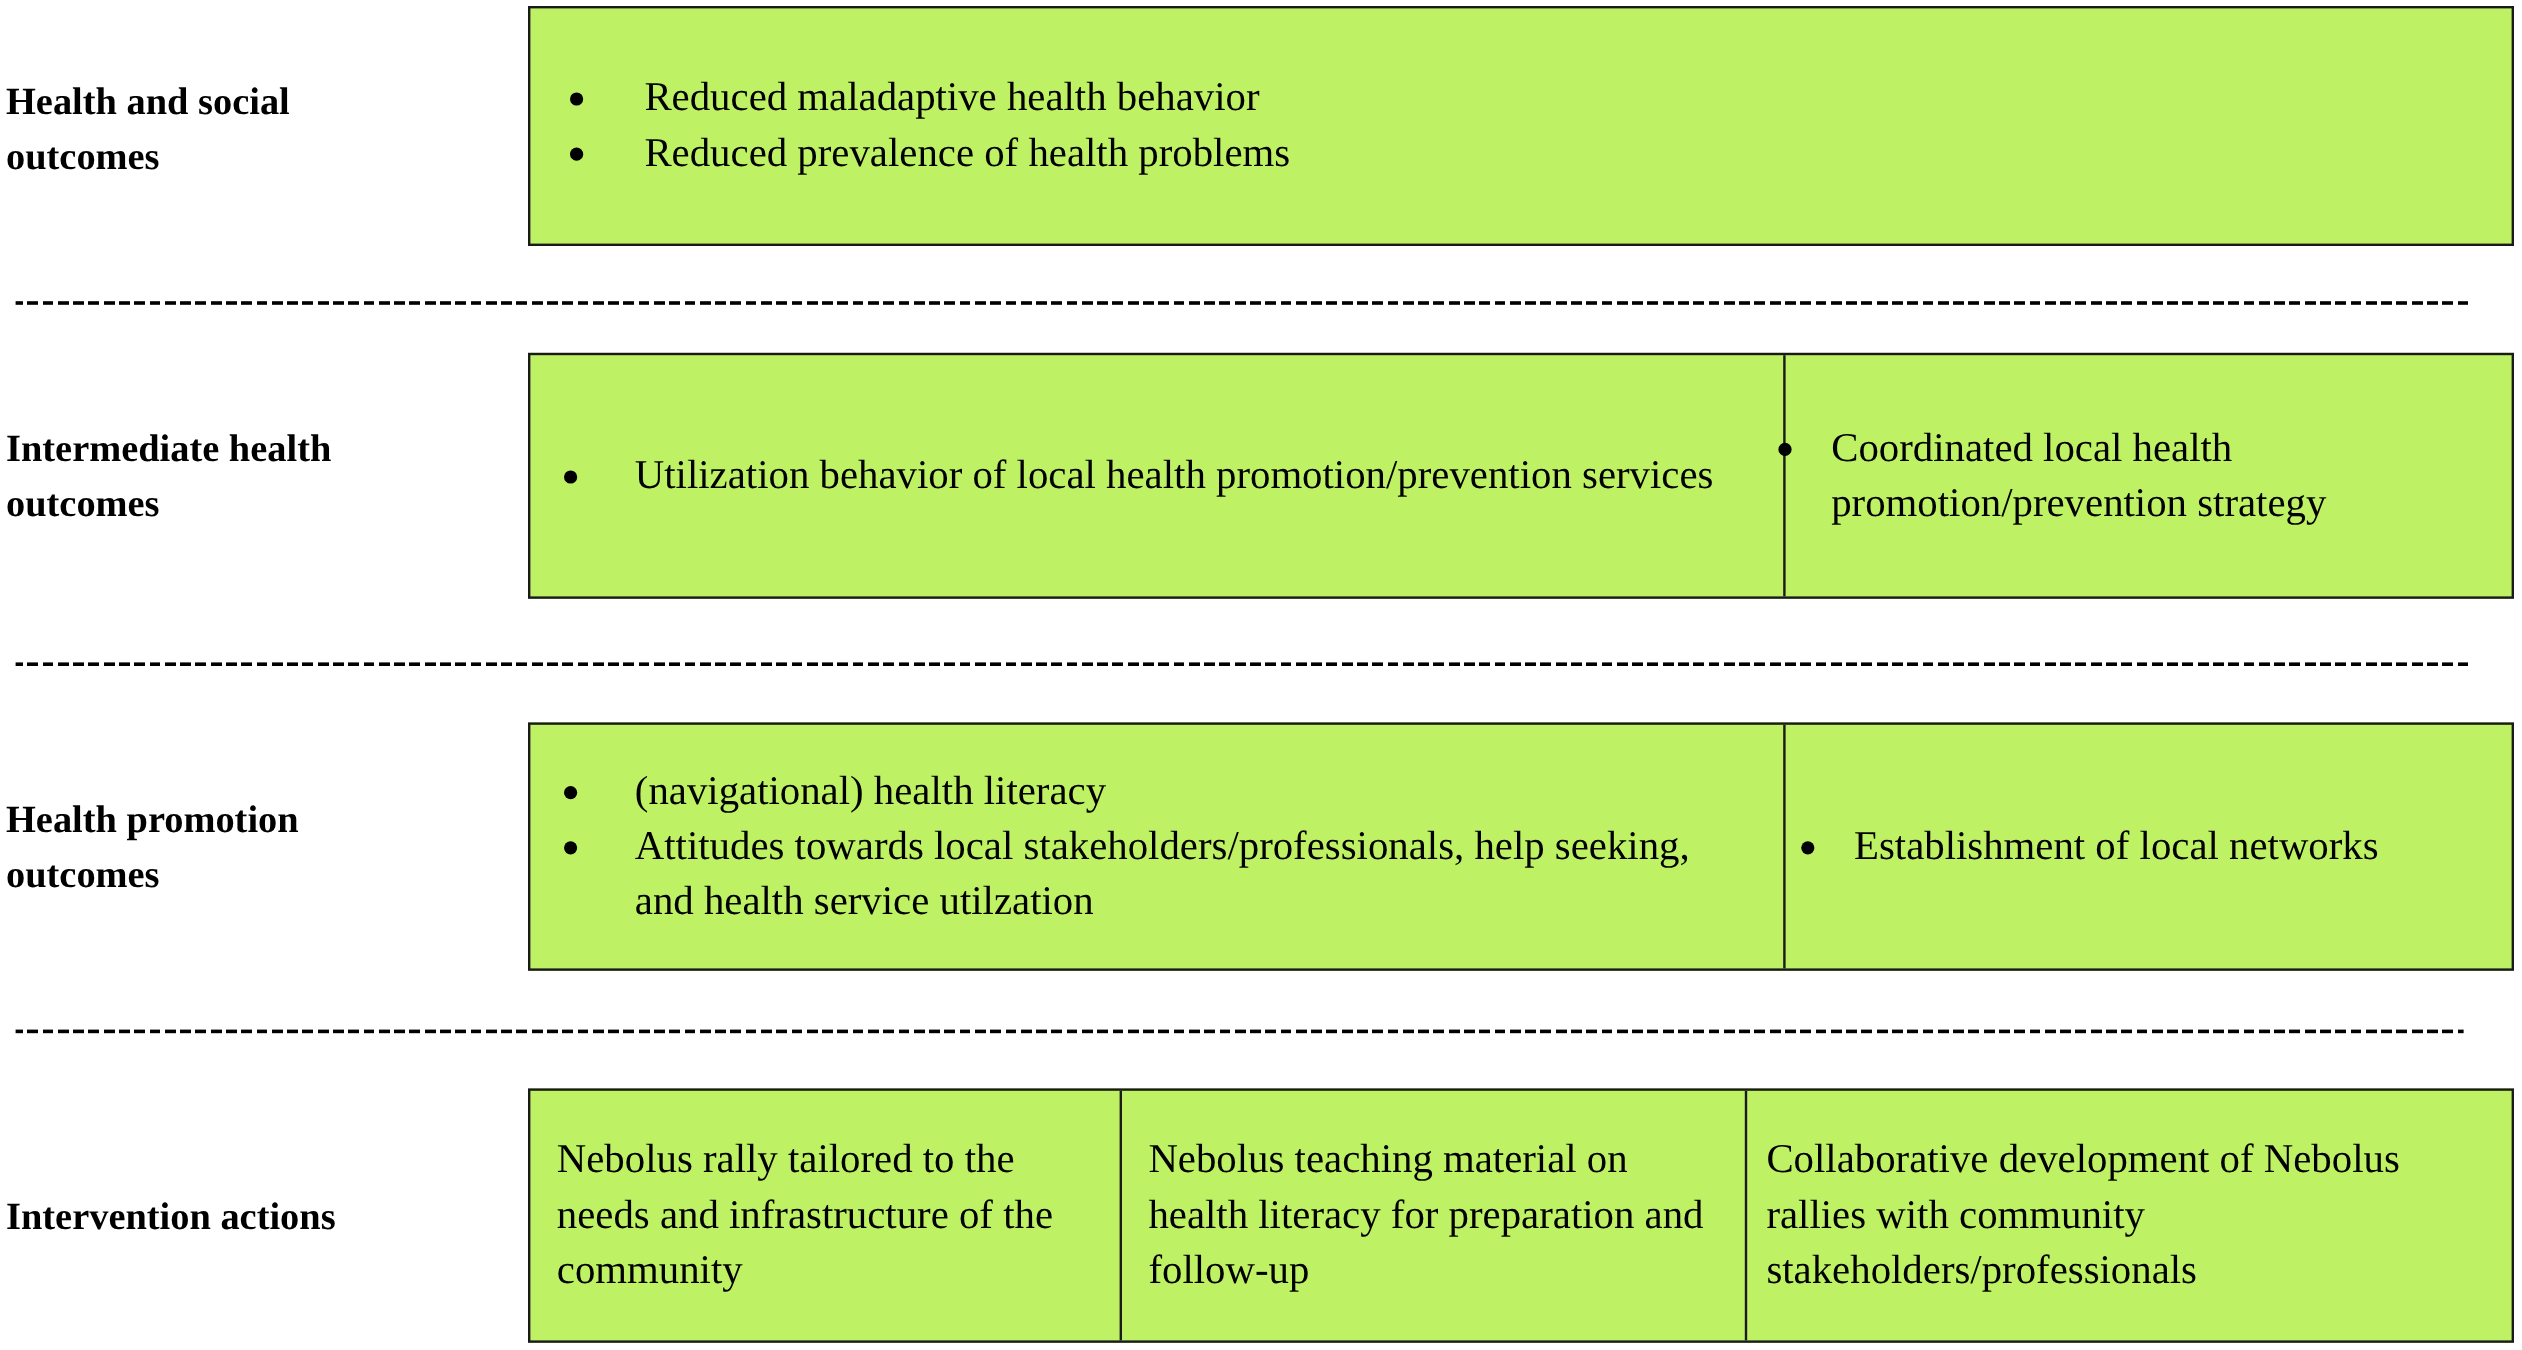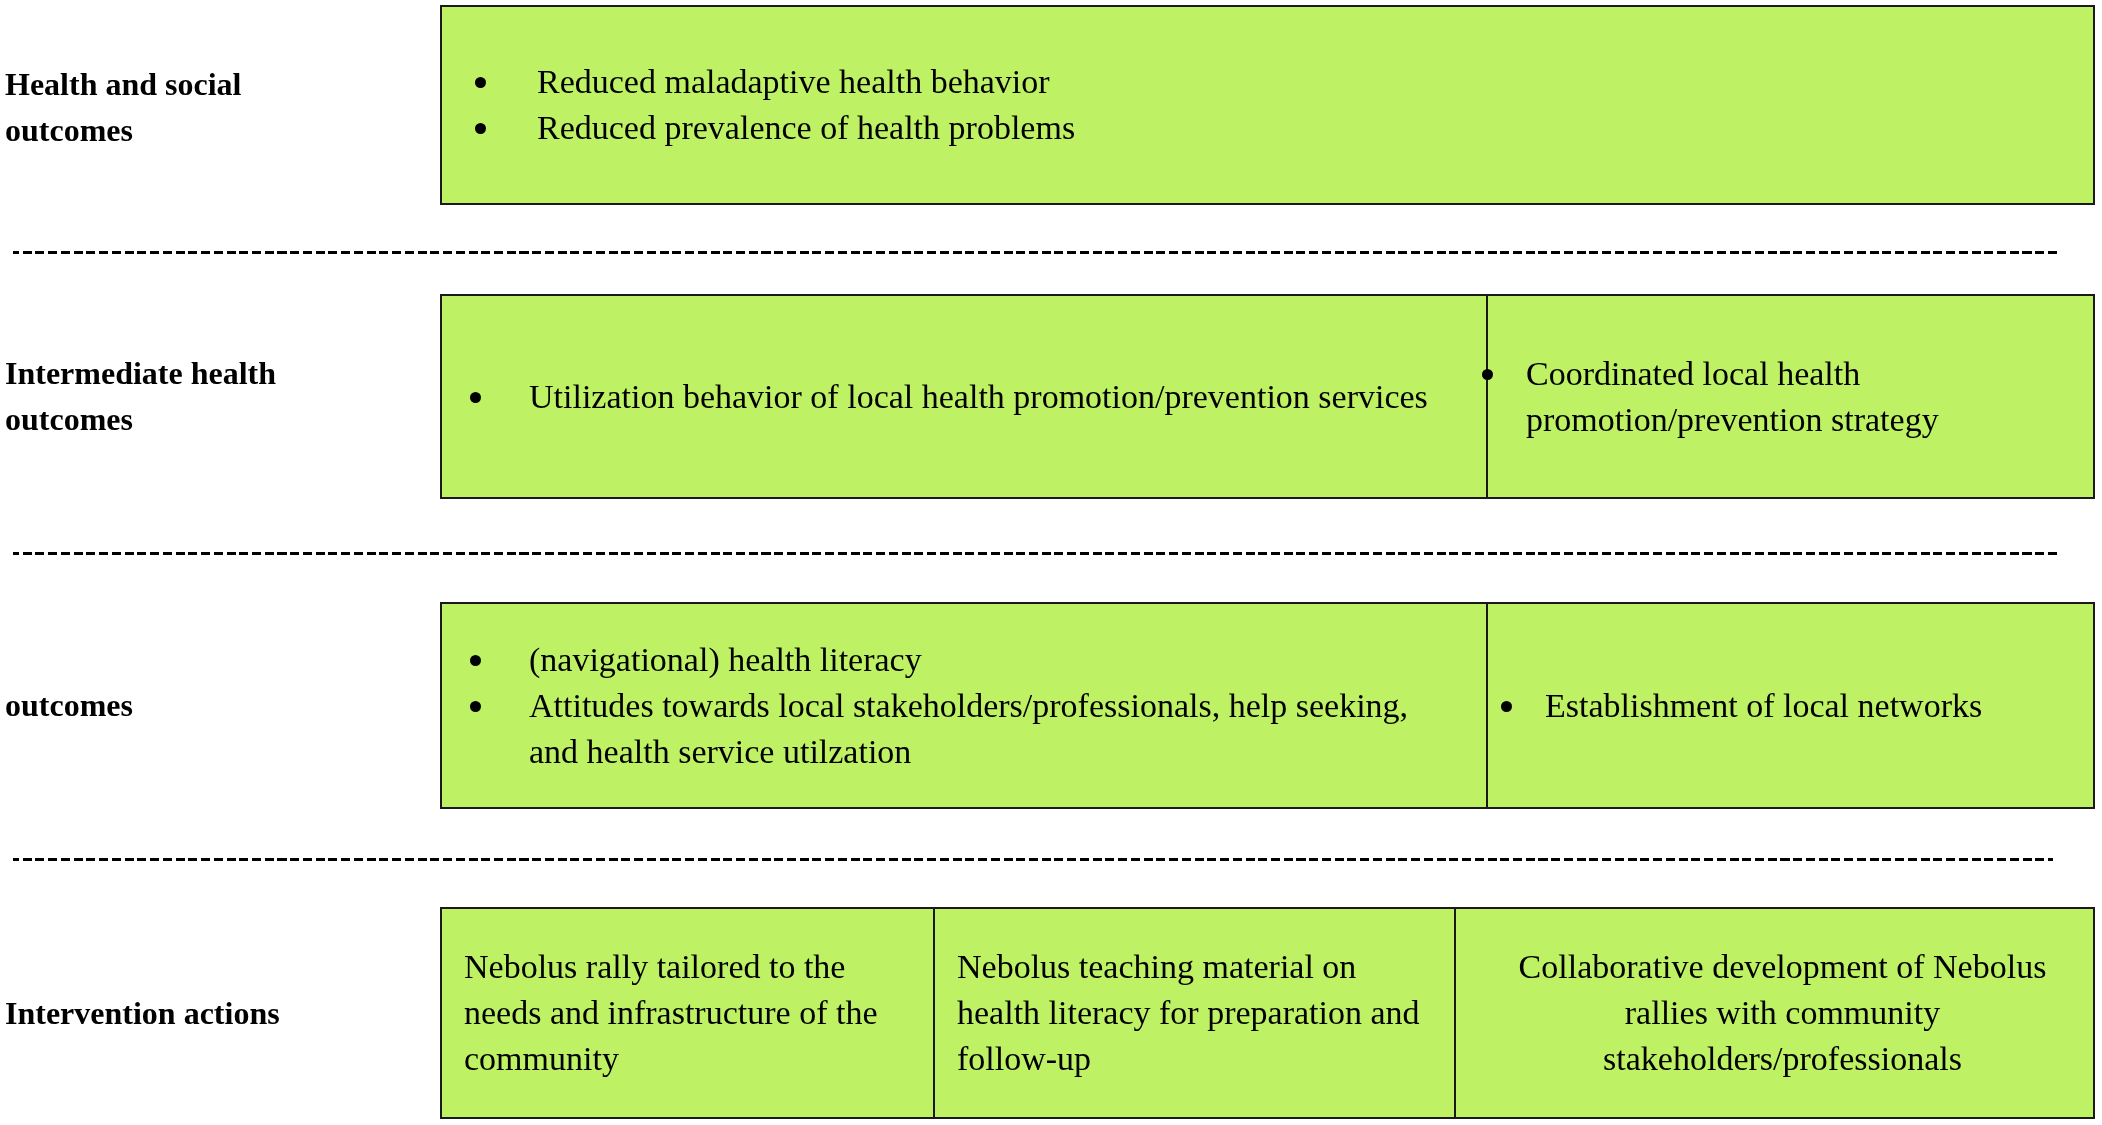--- a/index.html
+++ b/index.html
@@ -121,20 +121,21 @@
         <span>Coordinated local health promotion/prevention strategy</span>
       </li>
     </ul>
   </div>
 </div>
 
 <div class="dash-line" style="top:552px;left:13px;width:2047px;"></div>
 
 <div class="level-label" style="top:650px;height:110px;">
   <div>
+    <div>Health promotion</div>
     <div>outcomes</div>
   </div>
 </div>
 <div class="box" style="top:602px;height:207px;">
   <div class="cell" style="width:1044px;padding-left:87px;padding-right:30px;">
     <ul class="bullets">
       <li>
         <span class="bullet-dot" style="left:-59px;"></span>
         <span>(navigational) health literacy</span>
       </li>
@@ -161,16 +162,16 @@
     <div>Intervention actions</div>
   </div>
 </div>
 <div class="box" style="top:907px;height:212px;">
   <div class="cell" style="width:491px;padding-left:22px;padding-right:28px;">
     <span class="plain-text">Nebolus rally tailored to the needs and infrastructure of the community</span>
   </div>
   <div class="cell" style="width:521px;padding-left:22px;padding-right:14px;">
     <span class="plain-text">Nebolus teaching material on health literacy for preparation and follow-up</span>
   </div>
-  <div class="cell" style="flex:1;padding-left:36px;padding-right:20px;text-align:center;">
+  <div class="cell" style="flex:1;padding-left:16px;padding-right:20px;">
     <span class="plain-text">Collaborative development of Nebolus rallies with community stakeholders/professionals</span>
   </div>
 </div>
 
 </body></html>

